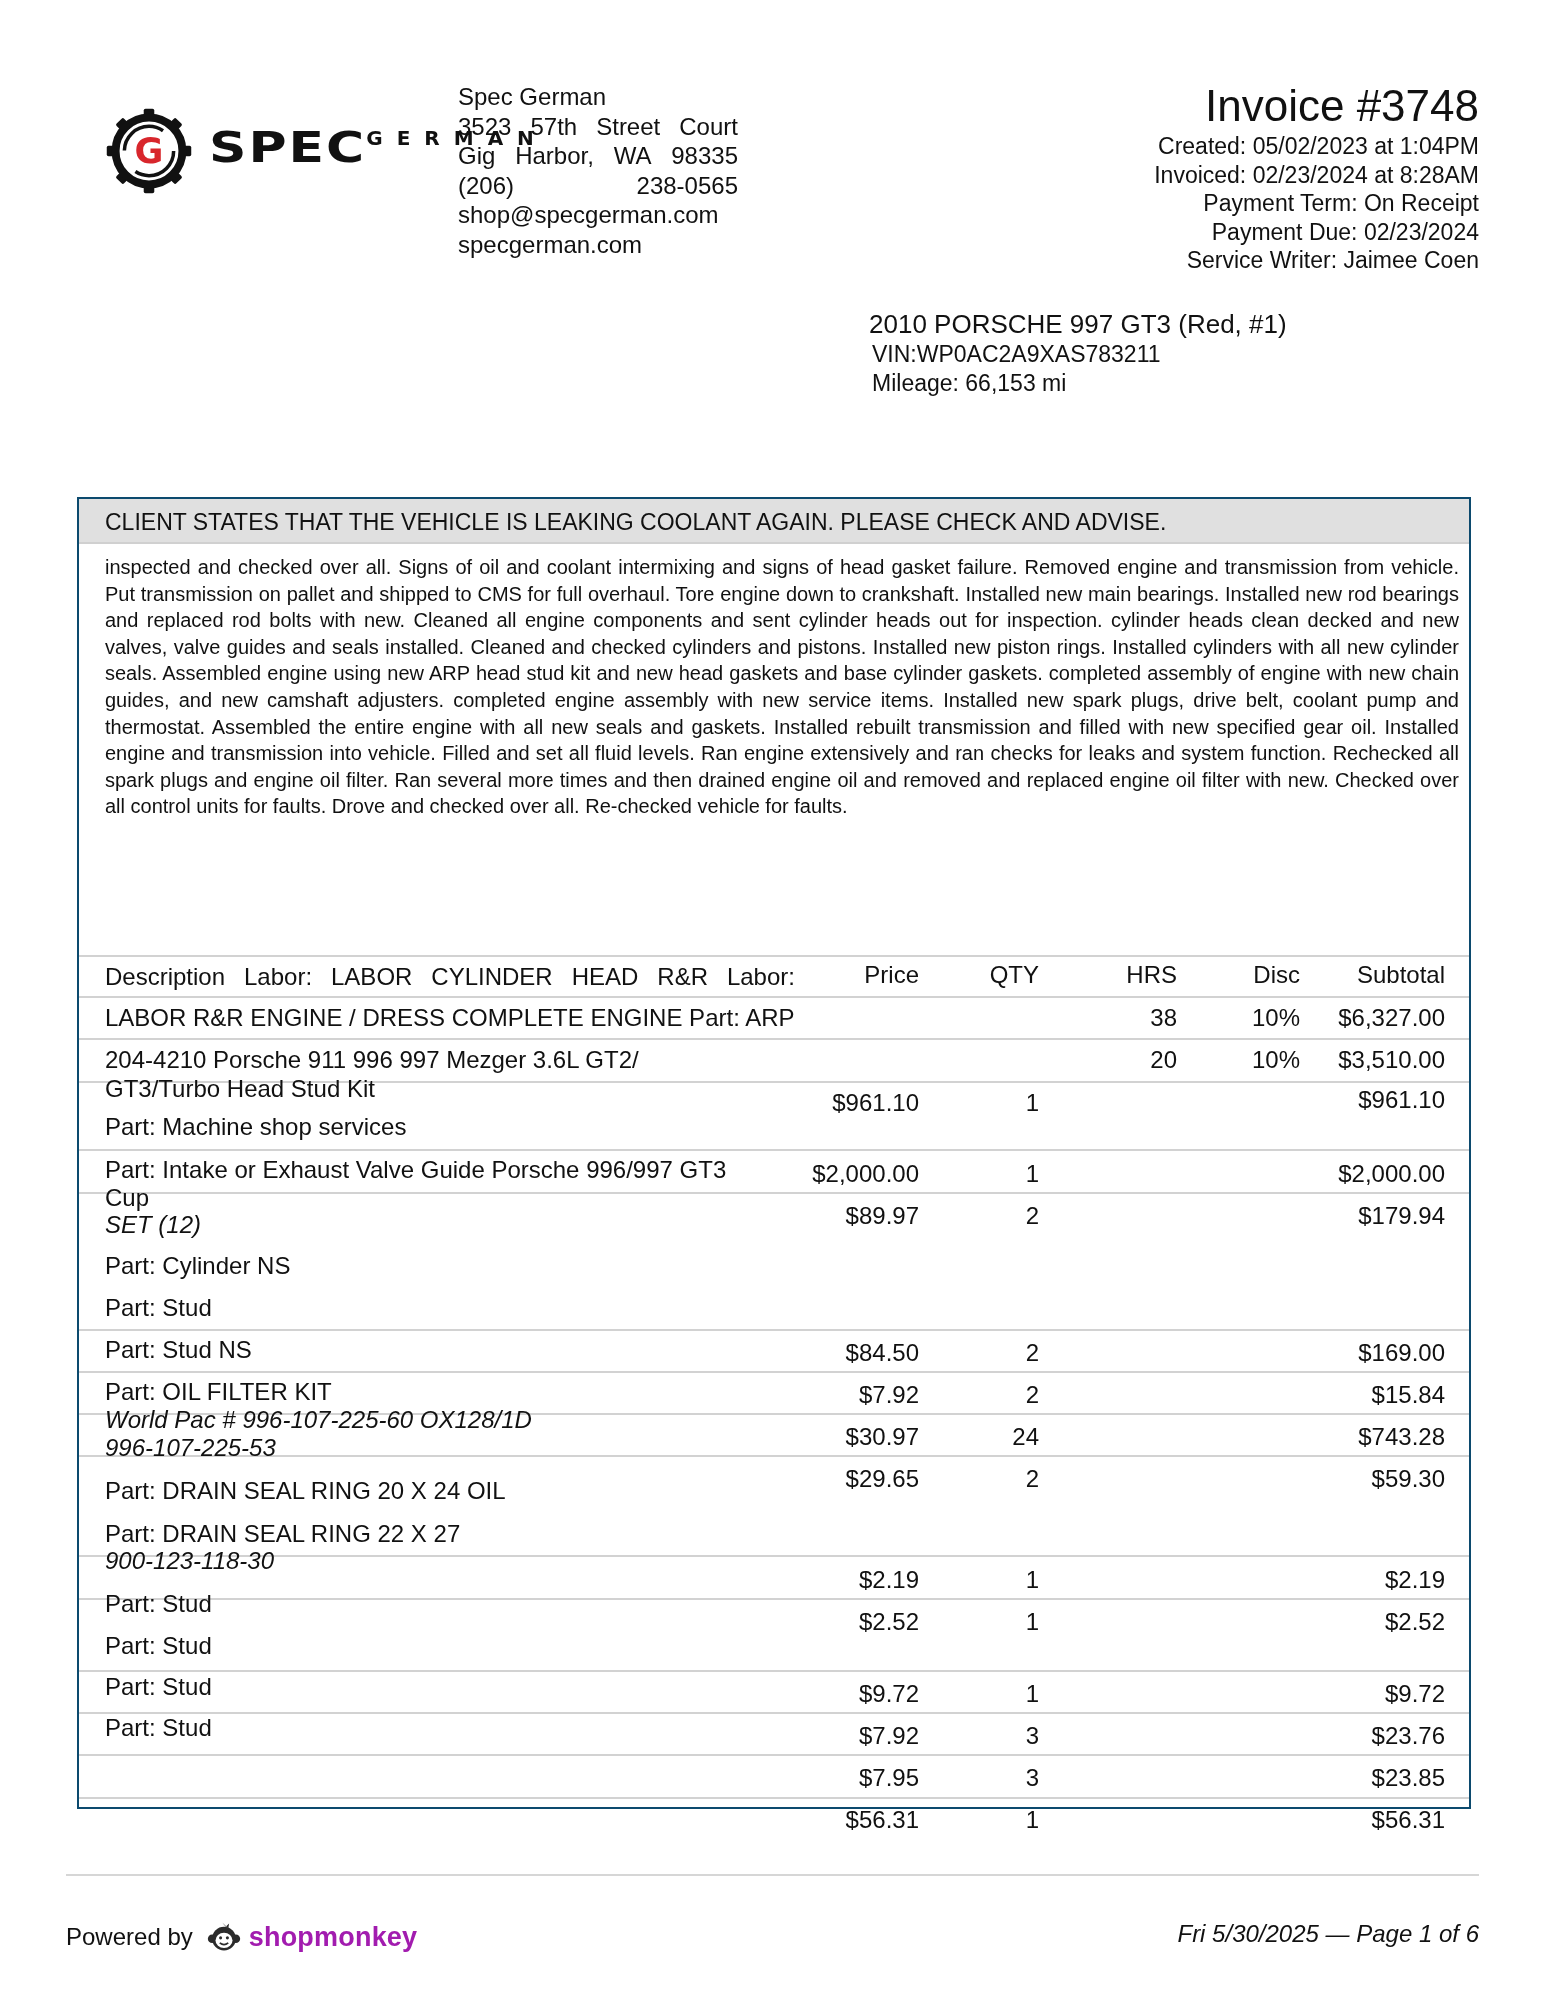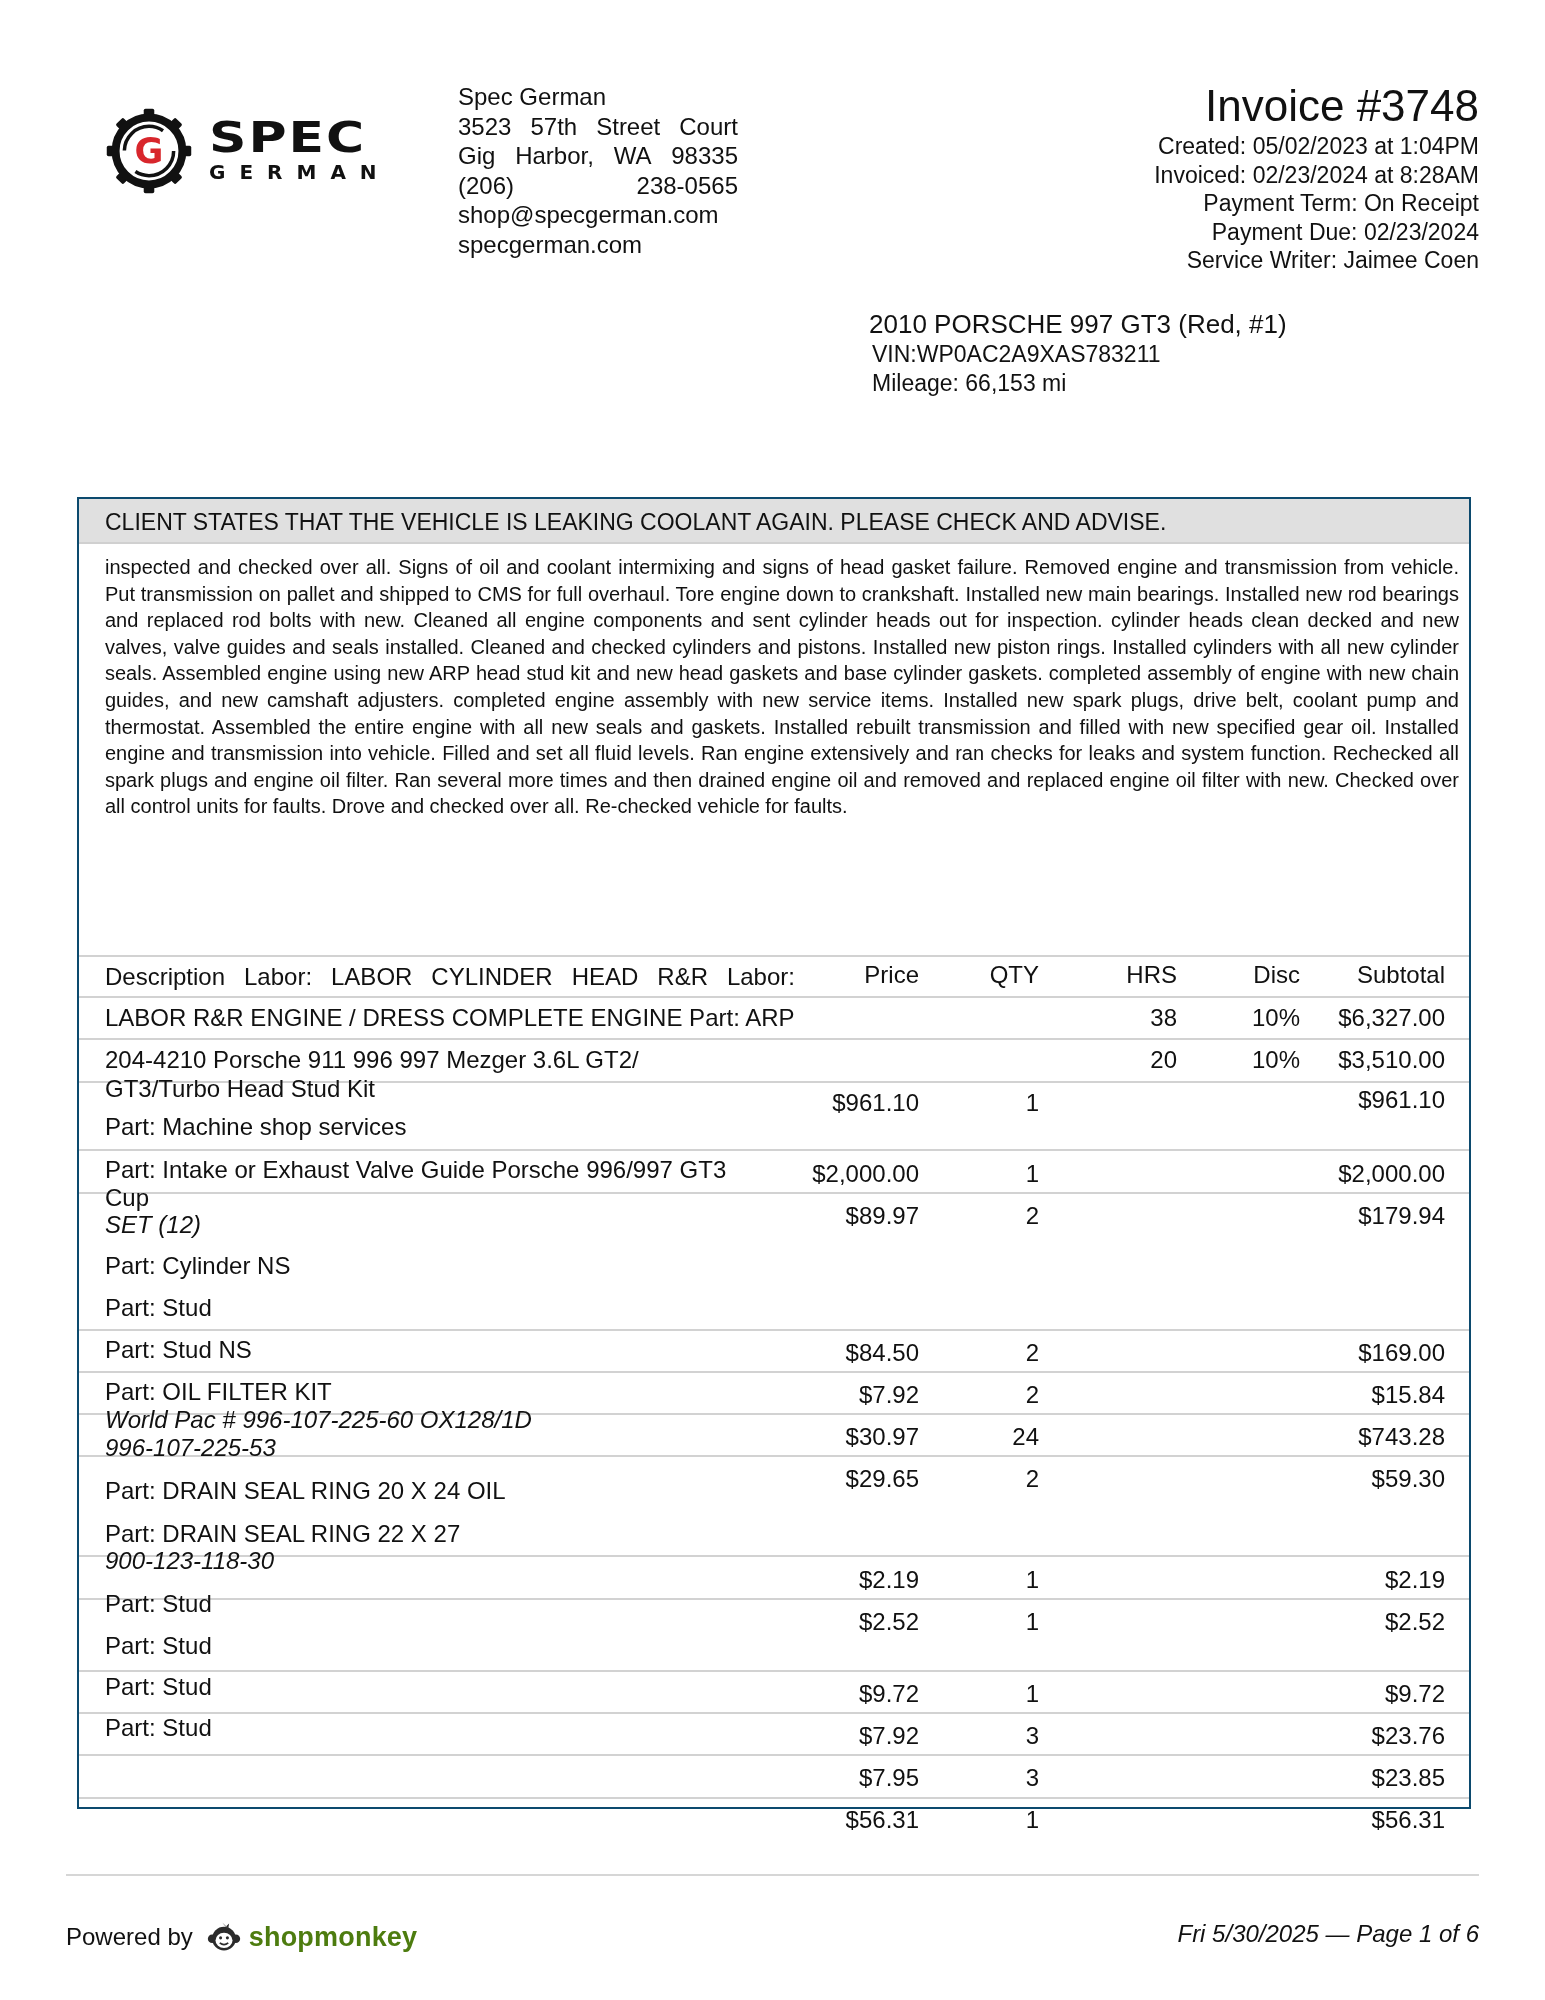--- a/index.html
+++ b/index.html
@@ -2,21 +2,21 @@
 <html><head>
   <meta charset="utf-8">
   <style>
     * { box-sizing: border-box; margin: 0; padding: 0; }
     html, body { width: 1545px; height: 2000px; background: #ffffff; }
     body { font-family: "Liberation Sans", sans-serif; color: #111; position: relative; overflow: hidden; }
 
     
     .logo { position: absolute; left: 105px; top: 106px; width: 300px; height: 90px; display: flex; align-items: center; }
     .logo svg.gear { width: 88px; height: 88px; flex: 0 0 88px; }
-    .logo .wordmark { margin-left: 16px; display: flex; flex-direction: column; }
+    .logo .wordmark { margin-left: 16px; display: flex; flex-direction: row; }
     .logo .wm-spec { font-family: "DejaVu Sans", sans-serif; font-weight: bold; font-size: 52px; letter-spacing: 2px; line-height: 44px; color: #111; transform: scaleY(0.82); transform-origin: left top; }
     .logo .wm-german { font-family: "DejaVu Sans", sans-serif; font-weight: bold; font-size: 20px; letter-spacing: 14px; line-height: 22px; color: #111; margin-top: -2px; }
 
     .shop { position: absolute; left: 458px; top: 82px; width: 280px; font-size: 24px; line-height: 29.5px; }
     .shop .justify { display: flex; justify-content: space-between; }
 
     .invoice-meta { position: absolute; right: 66px; top: 80px; text-align: right; }
     .invoice-title { font-size: 44px; line-height: 52px; margin-bottom: 0; }
     .meta-line { font-size: 23px; line-height: 28.5px; }
 
@@ -43,21 +43,21 @@
     .desc i { font-style: italic; }
     .price { right: 550px; }
     .qty { right: 430px; }
     .hrs { right: 292px; }
     .disc { right: 169px; }
     .sub { right: 24px; }
 
     
     .footer-rule { position: absolute; left: 66px; top: 1874px; width: 1413px; height: 2px; background: #d6d6d6; }
     .powered { position: absolute; left: 66px; top: 1920px; display: flex; align-items: center; font-size: 24px; }
-    .powered .brand { display: flex; align-items: center; margin-left: 14px; font-weight: bold; font-size: 27px; color: #4d7c0f; letter-spacing: 0.2px; }
+    .powered .brand { display: flex; align-items: center; margin-left: 14px; font-weight: bold; font-size: 27px; color: #a21caf; letter-spacing: 0.2px; }
     .powered .brand svg { width: 34px; height: 34px; margin-right: 8px; }
     .page-info { position: absolute; right: 66px; top: 1920px; font-size: 24px; font-style: italic; }
   </style>
 </head>
 <body>
 
 <div class="logo">
   <svg class="gear" viewBox="0 0 100 100">
     <g fill="#111">
       <rect x="44" y="2" width="12" height="14" rx="2"></rect>

